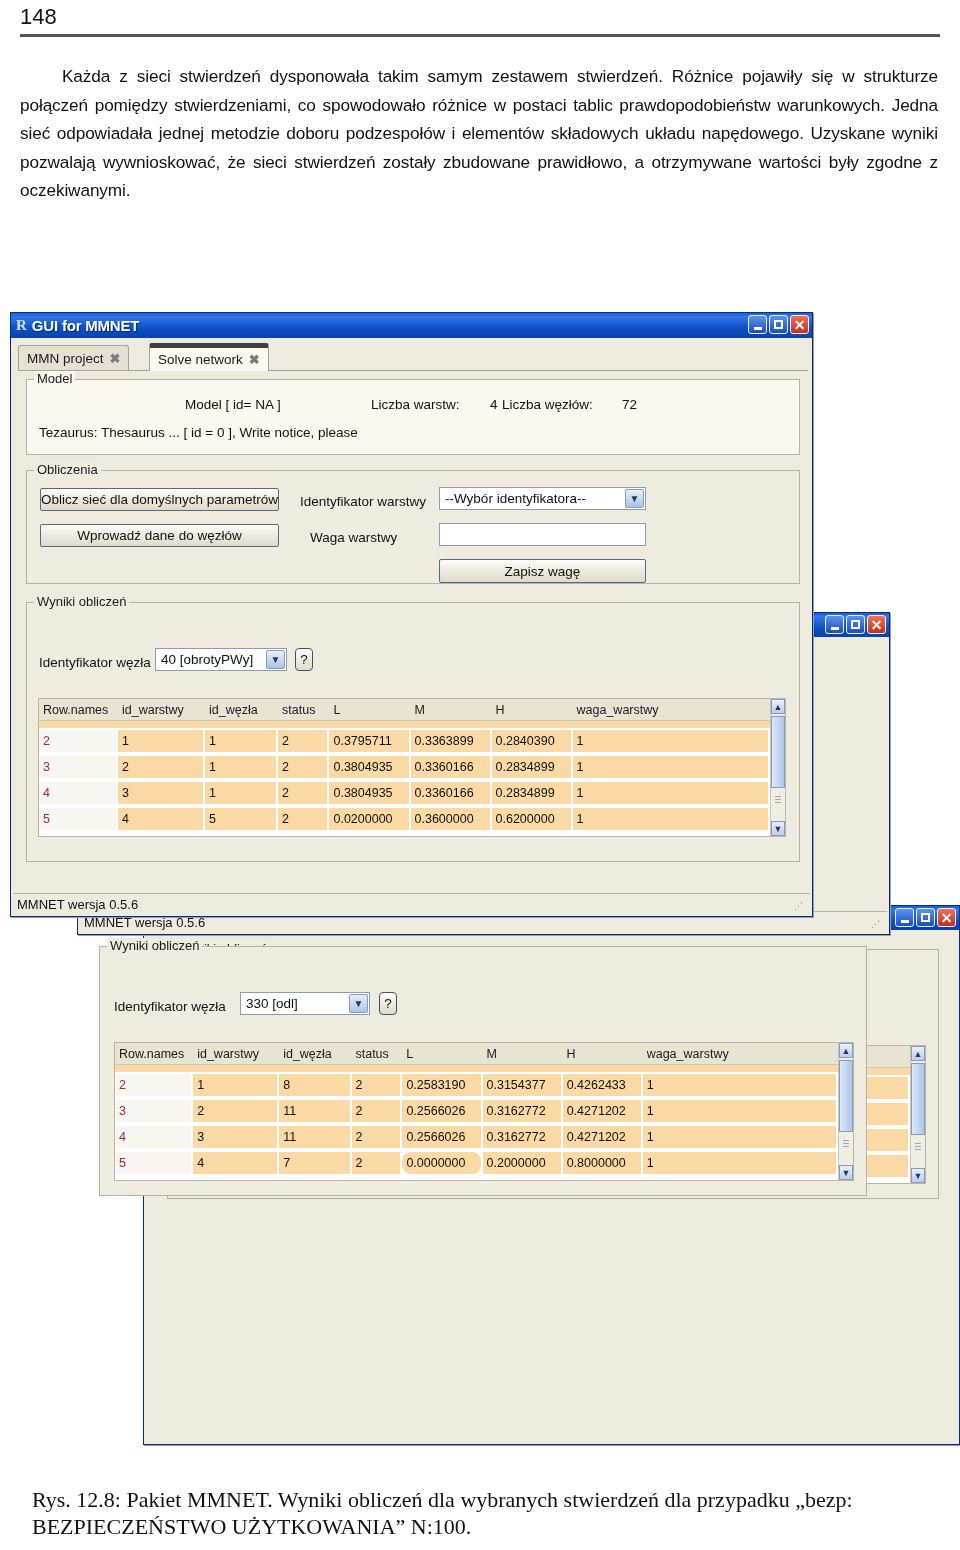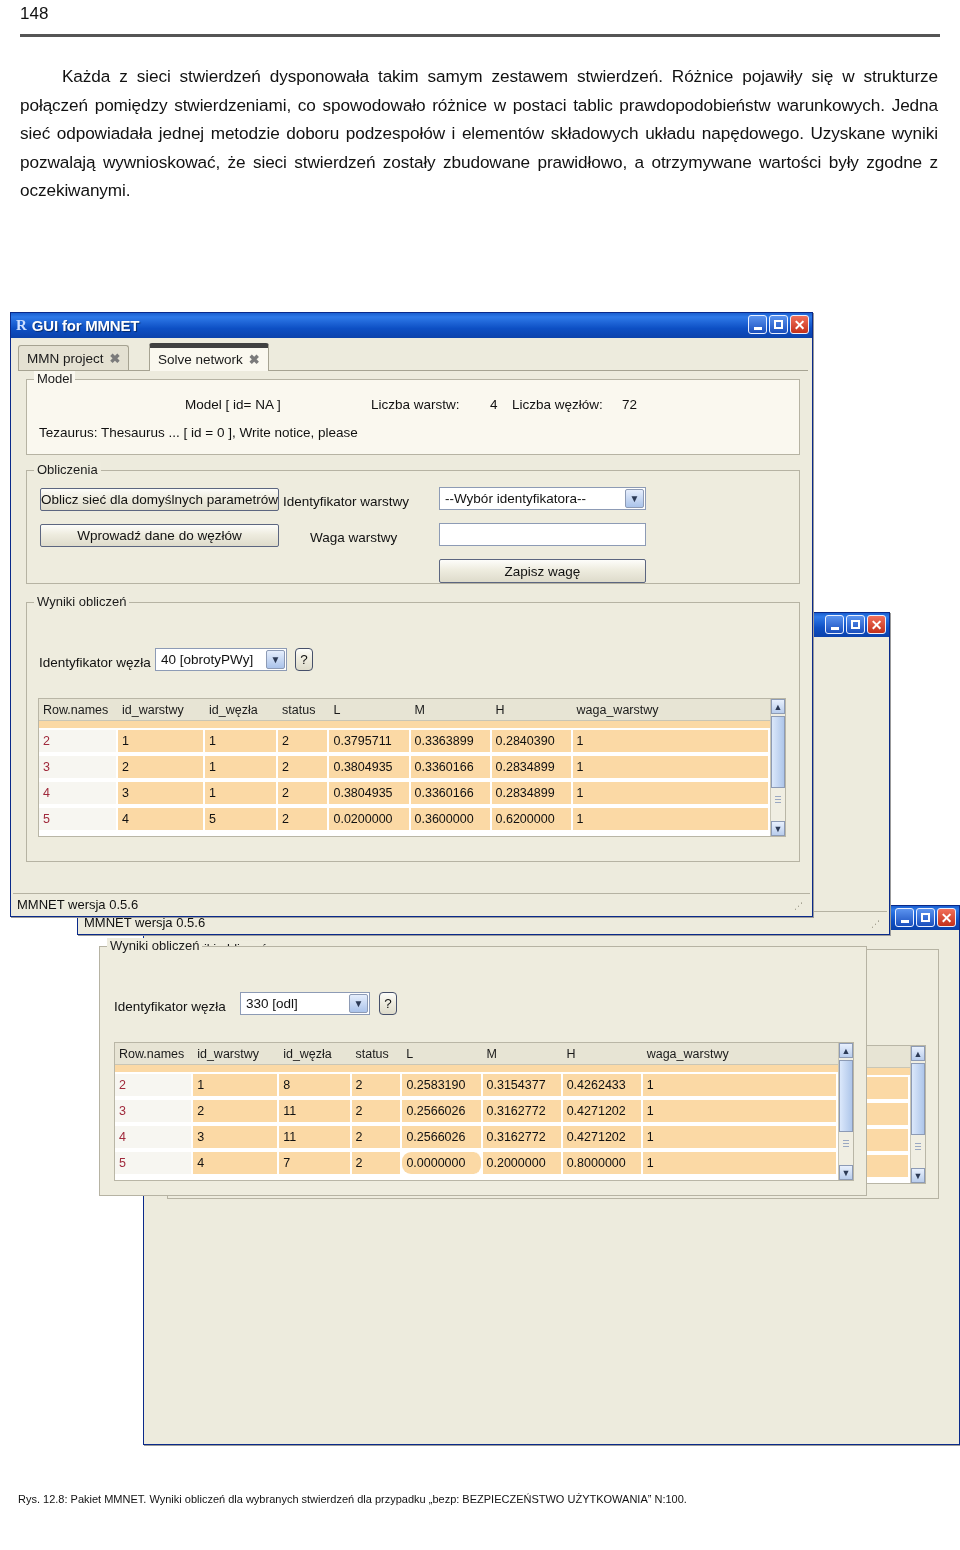--- a/index.html
+++ b/index.html
@@ -6,21 +6,21 @@
   html, body { margin:0; padding:0; }
   body {
     width:960px; height:1550px; position:relative;
     background:#ffffff;
     font-family:"Liberation Sans", sans-serif;
     -webkit-font-smoothing:none;
   }
 
   
   .page-head { position:absolute; left:0; top:0; width:960px; height:40px; }
-  .folio { position:absolute; left:20px; top:4px; font-size:17px; color:#111; font-family:"Liberation Sans", sans-serif; }
+  .folio { position:absolute; left:20px; top:4px; font-size:22px; color:#111; font-family:"Liberation Sans", sans-serif; }
   .running-title { position:absolute; left:0; top:4px; width:942px; text-align:right; font-size:21px; color:#111; }
   .head-rule { position:absolute; left:20px; top:34px; width:920px; height:3px; background:#555; }
 
   
   .para {
     position:absolute; left:20px; top:62px; width:918px;
     font-size:17.2px; line-height:28.5px; color:#111;
     text-align:justify; text-indent:42px;
     letter-spacing:-0.1px;
   }
@@ -155,22 +155,22 @@
   
   .statusbar {
     position:absolute; left:1px; right:1px; bottom:1px; height:21px;
     background:#edebdd; border-top:1px solid #b5b2a2;
     display:flex; align-items:center; padding-left:4px;
     font-size:13px; color:#111;
   }
   .statusbar .grip { position:absolute; right:6px; bottom:3px; font-size:9px; color:#8b8878; letter-spacing:1px; }
 
   .caption {
-    position:absolute; left:18px; top:1486px; width:925px;
-    font-size:11px; line-height:27px; color:#111;
+    position:absolute; left:32px; top:1486px; width:925px;
+    font-size:22px; line-height:27px; color:#111;font-family:Liberation Serif, serif;
   }
 </style>
 </head>
 <body>
 
 <div class="page-head">
   <div class="folio">148</div>
   <div class="head-rule"></div>
 </div>
 
@@ -403,32 +403,32 @@
         <span class="xg">✖</span>
       </div>
       <div class="tabline"></div>
     </div>
 
     <div class="group" style="left:14px; top:40px; width:774px; height:76px; background:#faf8ef;">
       <div class="legend" style="background:#faf8ef;">Model</div>
       <div class="lbl" style="left:158px; top:17px;">Model [ id= NA ]</div>
       <div class="lbl" style="left:344px; top:17px;">Liczba warstw:</div>
       <div class="lbl" style="left:463px; top:17px;">4</div>
-      <div class="lbl" style="left:485px; top:17px;">Liczba węzłów:</div>
+      <div class="lbl" style="left:475px; top:17px;">Liczba węzłów:</div>
       <div class="lbl" style="left:595px; top:17px;">72</div>
       <div class="lbl" style="left:12px; top:45px;">Tezaurus:  Thesaurus ... [ id = 0 ], Write notice, please</div>
     </div>
 
     <div class="group" style="left:14px; top:131px; width:774px; height:114px;">
       <div class="legend">Obliczenia</div>
 
       <div class="btn" style="left:13px; top:17px; width:239px; height:23px;">Oblicz sieć dla domyślnych parametrów</div>
       <div class="btn" style="left:13px; top:53px; width:239px; height:23px;">Wprowadź dane do węzłów</div>
 
-      <div class="lbl" style="left:256px; top:23px;">Identyfikator warstwy</div>
+      <div class="lbl" style="left:273px; top:23px;">Identyfikator warstwy</div>
       <div class="combo" style="left:412px; top:16px; width:207px; height:23px;">
         <span>--Wybór identyfikatora--</span>
         <span class="arrow">▼</span>
       </div>
 
       <div class="lbl" style="left:283px; top:59px;">Waga warstwy</div>
       <input class="txtin" type="text" style="left: 412px; top: 52px; width: 207px; height: 23px; font-size: 13.5px; padding-left: 4px;" placeholder="">
 
       <div class="btn" style="left:412px; top:88px; width:207px; height:24px;">Zapisz wagę</div>
     </div>

